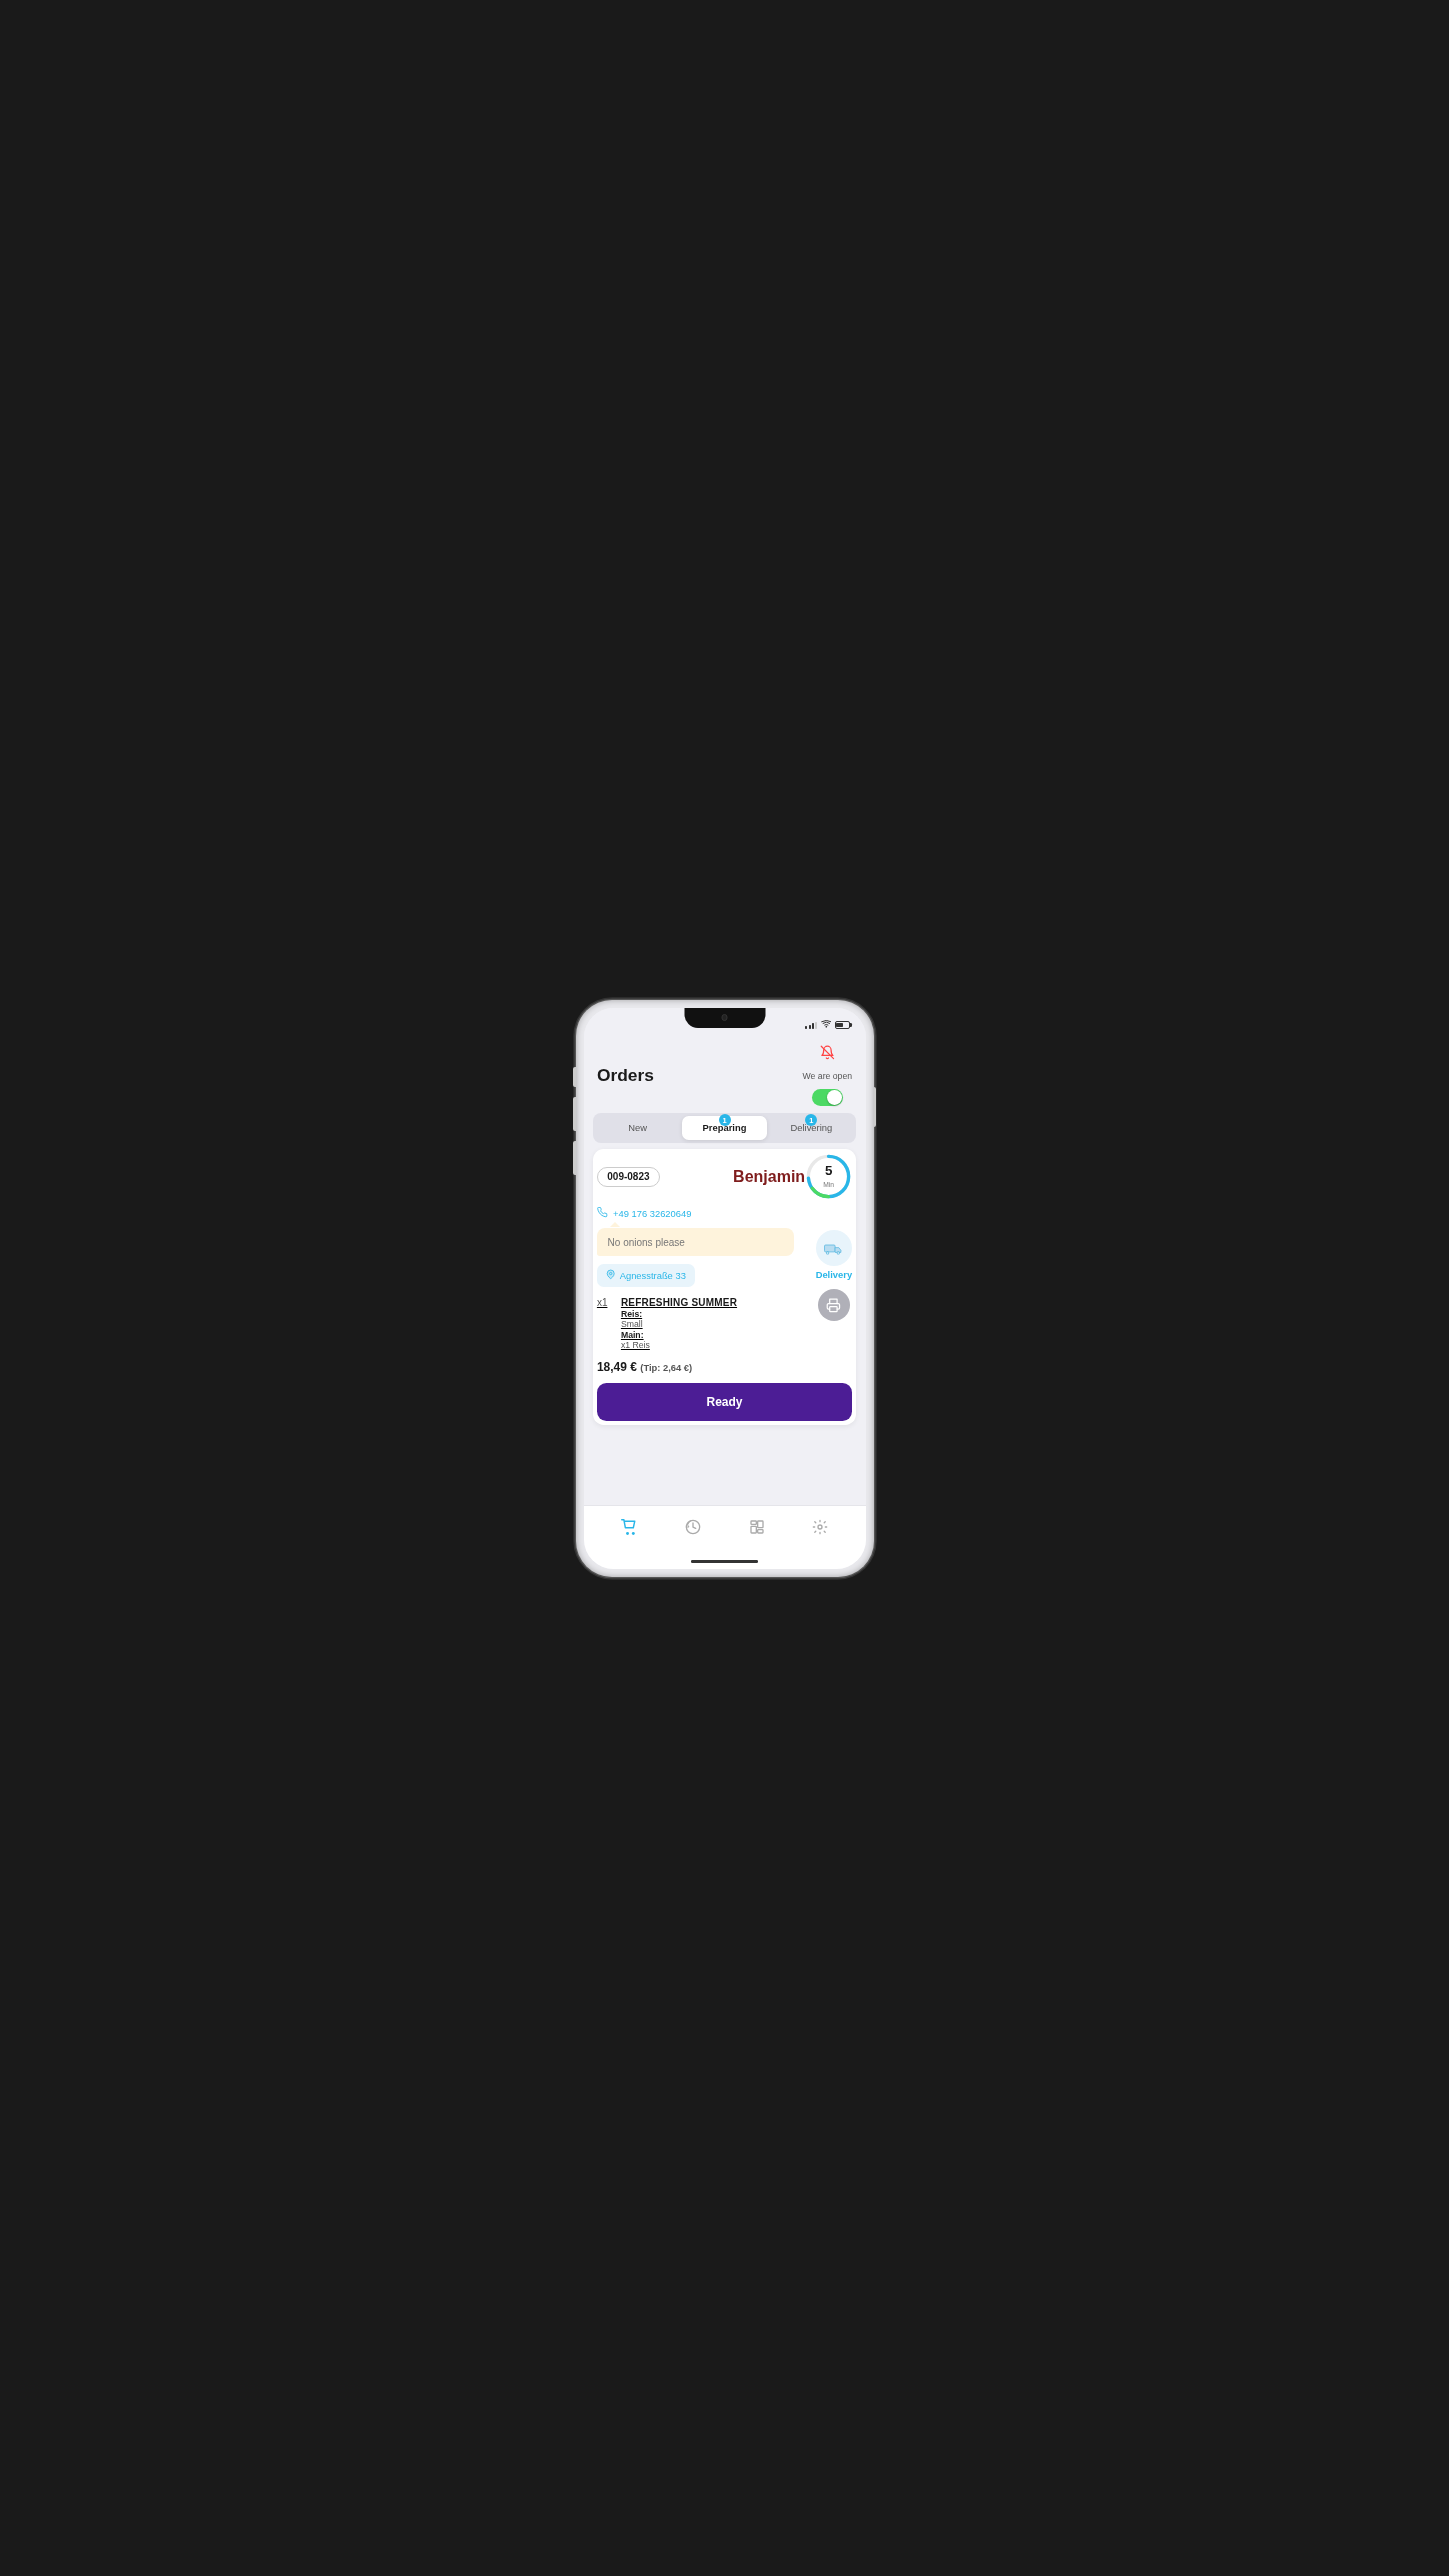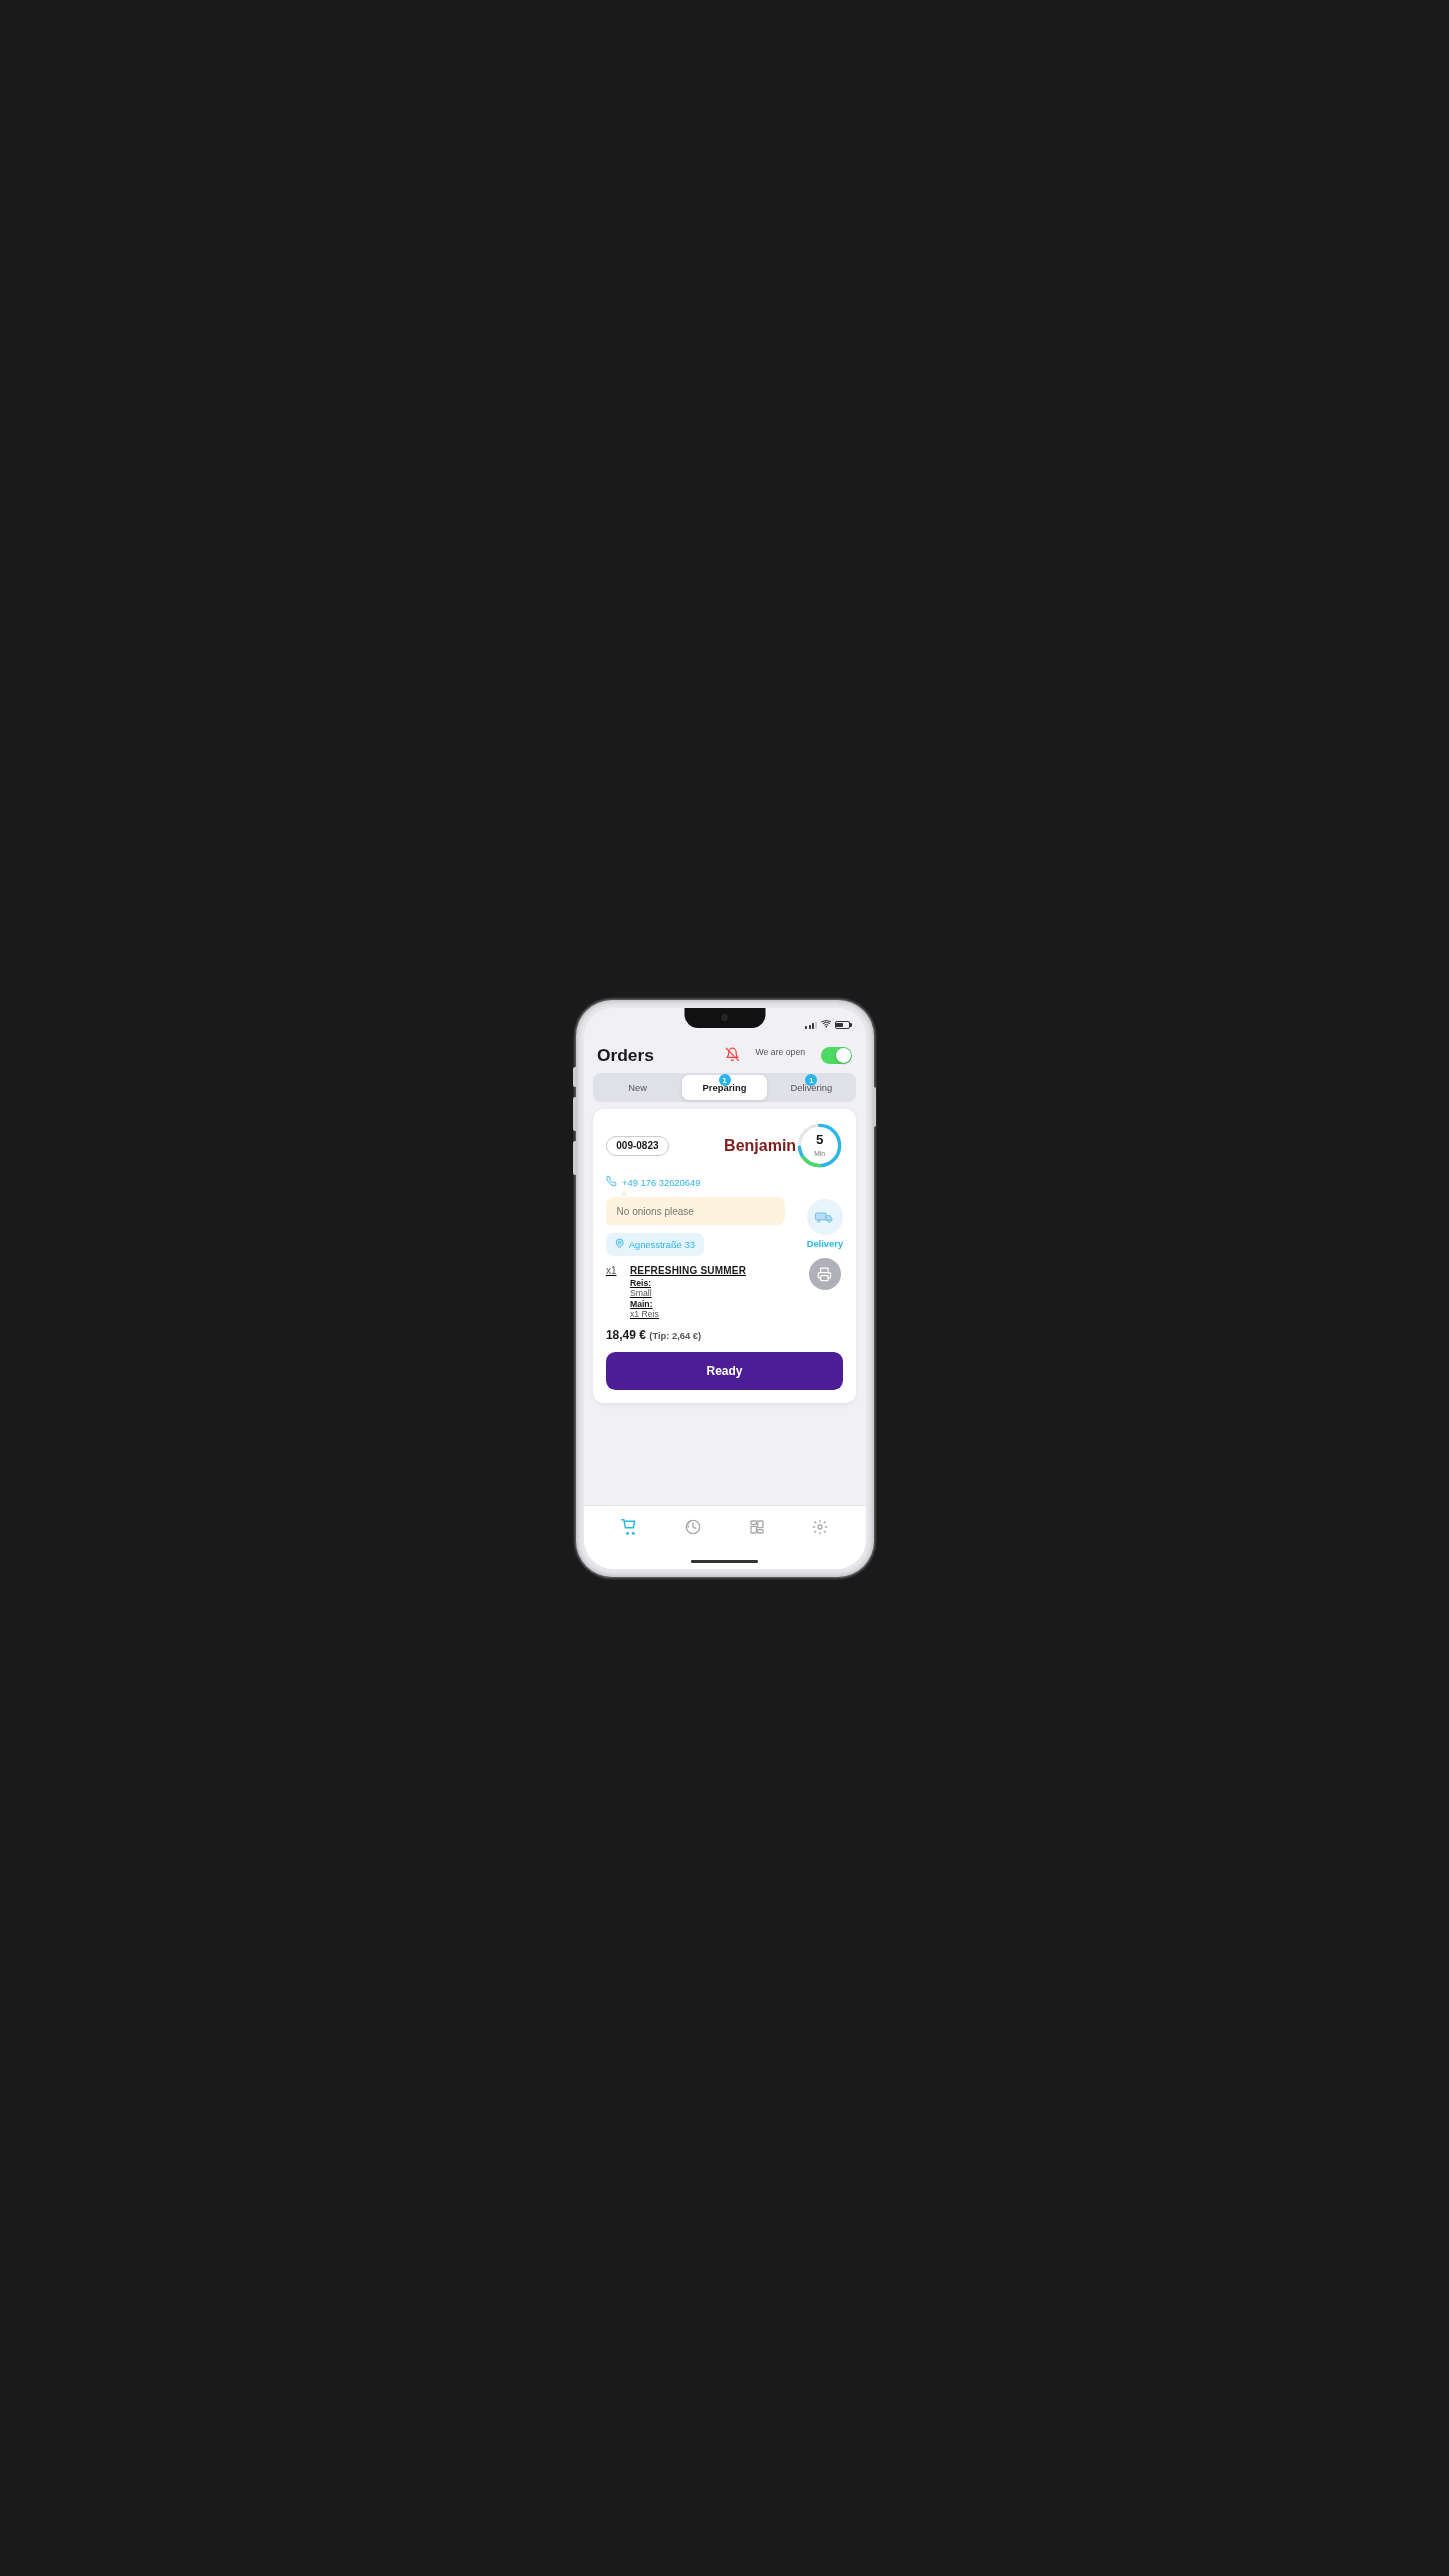--- a/index.html
+++ b/index.html
@@ -129,21 +129,23 @@
       align-items: center;
       justify-content: space-between;
     }
     .header-title {
       font-size: 17.4px;
       font-weight: 700;
       color: #1a1a1a;
     }
     .header-right {
       display: flex;
-      gap: 16px;
+      align-items: center;
+      gap: 8px;
+      flex-direction: column;
     }
     .bell-icon {
       font-size: 13.4px;
       color: #ff4444;
     }
     .status-text {
       font-size: 8.7px;
       color: #555;
     }
     .toggle-switch {
@@ -207,21 +209,21 @@
       font-weight: 700;
       display: flex;
       align-items: center;
       justify-content: center;
     }
     
     .order-card {
       background: white;
       margin: 0 9.4px;
       border-radius: 10.7px;
-      padding: 13px;
+      padding: 4px;
       box-shadow: 0 1.3px 5.4px rgba(0,0,0,0.06);
     }
     .order-header {
       display: flex;
       align-items: center;
       justify-content: space-between;
       margin-bottom: 6.7px;
     }
     .order-id {
       background: white;

